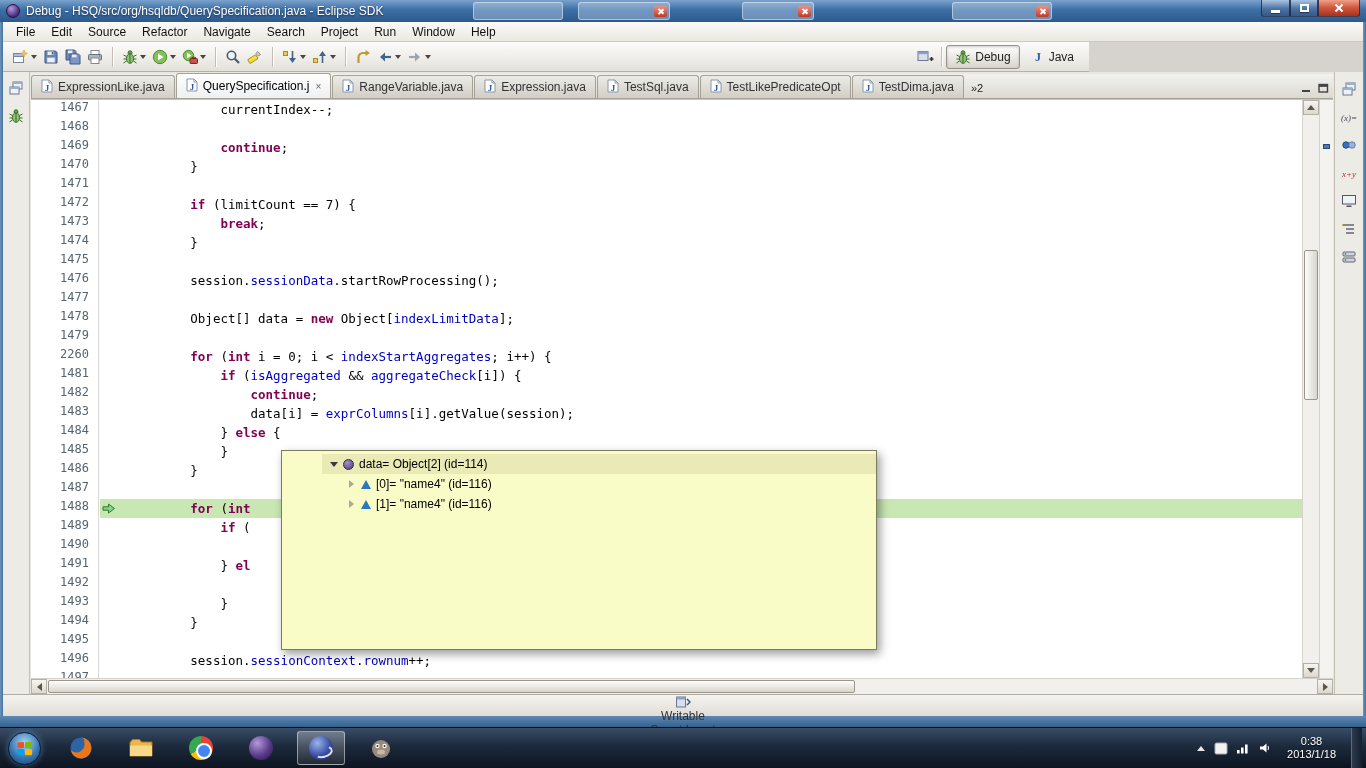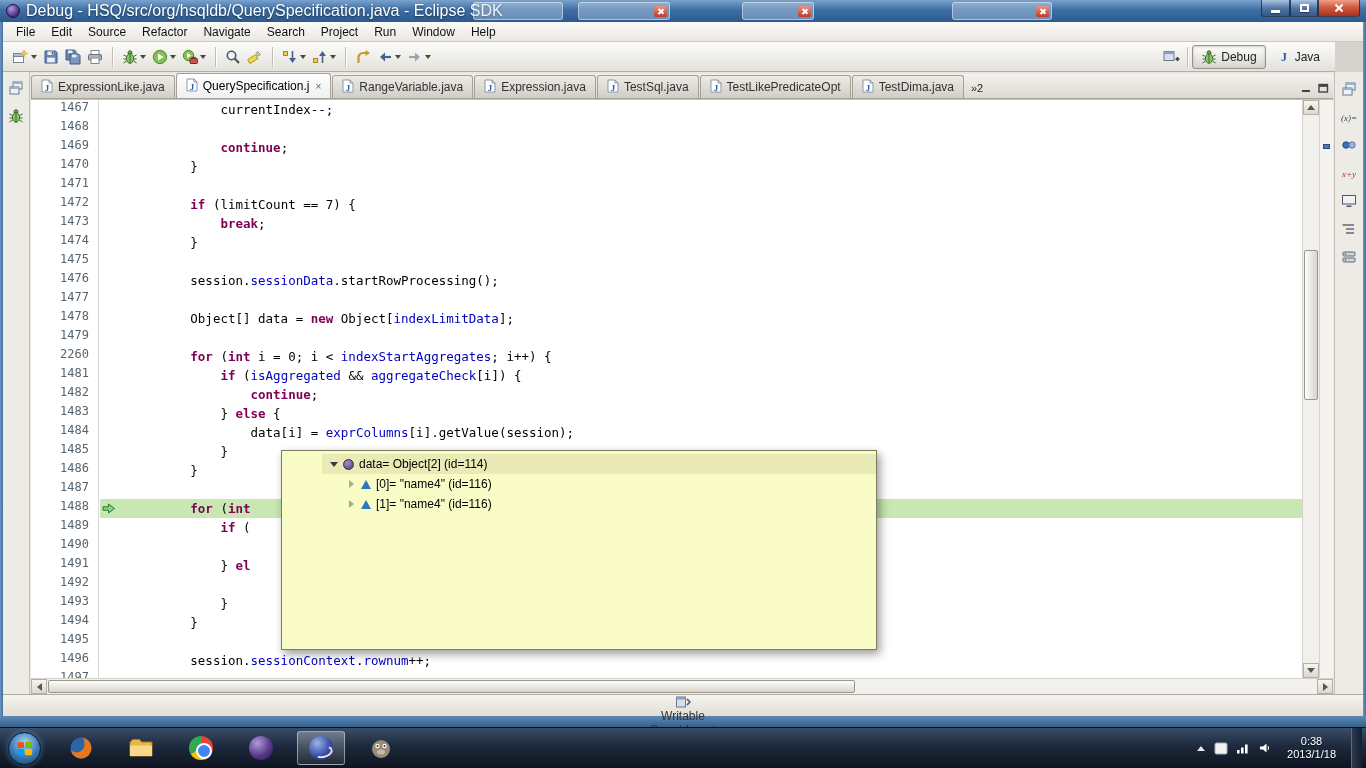--- a/index.html
+++ b/index.html
@@ -5,21 +5,21 @@
   * { margin:0; padding:0; box-sizing:border-box; }
   html,body { width:1366px; height:768px; overflow:hidden; }
   body { font-family:"Liberation Sans", sans-serif; background:#000; }
   .screen { position:relative; width:1366px; height:768px; background:#d6d3ce; overflow:hidden; }
 
   
   .titlebar { position:absolute; left:0; top:0; width:1366px; height:22px;
     background:linear-gradient(#7aa2cc,#3c6ea5 45%,#2d5a8e); display:flex; align-items:center; padding:0 6px; }
   .app-icon { width:14px; height:14px; border-radius:50%;
     background:radial-gradient(circle at 35% 30%, #b09ae0, #4a2a7a 70%); border:1px solid #221144; }
-  .title-text { color:#fff; font-size:16px; margin-left:6px; text-shadow:0 1px 2px rgba(0,0,0,.6); white-space:nowrap; }
+  .title-text { color:#fff; font-size:12px; margin-left:6px; text-shadow:0 1px 2px rgba(0,0,0,.6); white-space:nowrap; }
   .ghost { position:absolute; top:2px; height:18px; background:rgba(205,220,238,.38);
     border:1px solid rgba(255,255,255,.45); border-radius:3px; }
   .gx { position:absolute; right:2px; top:3px; width:13px; height:11px; border-radius:2px;
     background:linear-gradient(#e89384,#c0392b); }
   .gx::before,.gx::after { content:""; position:absolute; left:6px; top:2px; width:1.5px; height:7px; background:#fff; }
   .gx::before { transform:rotate(45deg); } .gx::after { transform:rotate(-45deg); }
   .win-controls { position:absolute; right:6px; top:0; display:flex; }
   .wc { height:17px; border:1px solid rgba(20,40,70,.8); border-top:none; display:flex; align-items:center; justify-content:center;
     background:linear-gradient(rgba(190,210,235,.7),rgba(90,120,160,.6) 50%,rgba(55,85,125,.7)); }
   .wc-min { width:29px; border-radius:0 0 0 3px; } .wc-max { width:28px; }
@@ -34,21 +34,21 @@
   .frame-l,.frame-r { position:absolute; top:22px; width:3px; height:705px; background:linear-gradient(90deg,#6d94bd,#44719f); }
   .frame-l { left:0; } .frame-r { right:0; }
   .frame-b { position:absolute; left:0; top:716px; width:1366px; height:11px; background:linear-gradient(#5d88b4,#35618e); }
 
   
   .menubar { position:absolute; left:3px; top:22px; width:1360px; height:20px;
     background:linear-gradient(#fafaf8,#ebe8e2); border-bottom:1px solid #cdc9c0; display:flex; align-items:center; padding-left:5px; }
   .menu-item { font-size:12px; color:#111; padding:2px 8px; }
 
   
-  .toolbar { position:absolute; left:3px; top:42px; width:1332px; height:30px;
+  .toolbar { position:absolute; left:3px; top:42px; width:1086px; height:30px;
     background:linear-gradient(#fcfcfb,#e4e1da); border-bottom:1px solid #b4b0a6; display:flex; align-items:center; padding:4px 4px;text-align:center; }
   .tb-left { display:flex; align-items:center; }
   .tb-group { display:flex; align-items:center; padding:0 2px; }
   .tb-sep { width:1px; height:20px; background:#c2beb4; margin:0 4px; box-shadow:1px 0 0 #fff; }
   .tb-btn { display:flex; align-items:center; height:24px; padding:0 3px; border-radius:2px; }
   .tb-btn svg { display:block; }
   .dd { display:inline-block; width:0; height:0; border-left:3px solid transparent; border-right:3px solid transparent;
     border-top:4px solid #4a463c; margin-left:2px; }
   .persp { margin-left:auto; display:flex; align-items:center; padding-right:2px; }
   .persp-btn { display:flex; align-items:center; gap:4px; font-size:12px; color:#222; padding:2px 8px; border:1px solid transparent; border-radius:3px; height:24px; }
@@ -489,22 +489,22 @@
             <div class="cl"><span class="sp">                </span><span class="sk">break</span><span class="sp">;</span></div>
             <div class="cl"><span class="sp">            }</span></div>
             <div class="cl"></div>
             <div class="cl"><span class="sp">            session.</span><span class="sf">sessionData</span><span class="sp">.startRowProcessing();</span></div>
             <div class="cl"></div>
             <div class="cl"><span class="sp">            Object[] data = </span><span class="sk">new</span><span class="sp"> Object[</span><span class="sf">indexLimitData</span><span class="sp">];</span></div>
             <div class="cl"></div>
             <div class="cl"><span class="sp">            </span><span class="sk">for</span><span class="sp"> (</span><span class="sk">int</span><span class="sp"> i = 0; i &lt; </span><span class="sf">indexStartAggregates</span><span class="sp">; i++) {</span></div>
             <div class="cl"><span class="sp">                </span><span class="sk">if</span><span class="sp"> (</span><span class="sf">isAggregated</span><span class="sp"> &amp;&amp; </span><span class="sf">aggregateCheck</span><span class="sp">[i]) {</span></div>
             <div class="cl"><span class="sp">                    </span><span class="sk">continue</span><span class="sp">;</span></div>
+            <div class="cl"><span class="sp">                    data[i] = </span><span class="sf">exprColumns</span><span class="sp">[i].getValue(session);</span></div>
             <div class="cl"><span class="sp">                } </span><span class="sk">else</span><span class="sp"> {</span></div>
-            <div class="cl"><span class="sp">                    data[i] = </span><span class="sf">exprColumns</span><span class="sp">[i].getValue(session);</span></div>
             <div class="cl"><span class="sp">                }</span></div>
             <div class="cl"><span class="sp">            }</span></div>
             <div class="cl"></div>
             <div class="cl hl"><span class="sp">            </span><span class="sk">for</span><span class="sp"> (</span><span class="sk">int</span></div>
             <div class="cl"><span class="sp">                </span><span class="sk">if</span><span class="sp"> (</span></div>
             <div class="cl"></div>
             <div class="cl"><span class="sp">                } </span><span class="sk">el</span></div>
             <div class="cl"></div>
             <div class="cl"><span class="sp">                }</span></div>
             <div class="cl"><span class="sp">            }</span></div>

